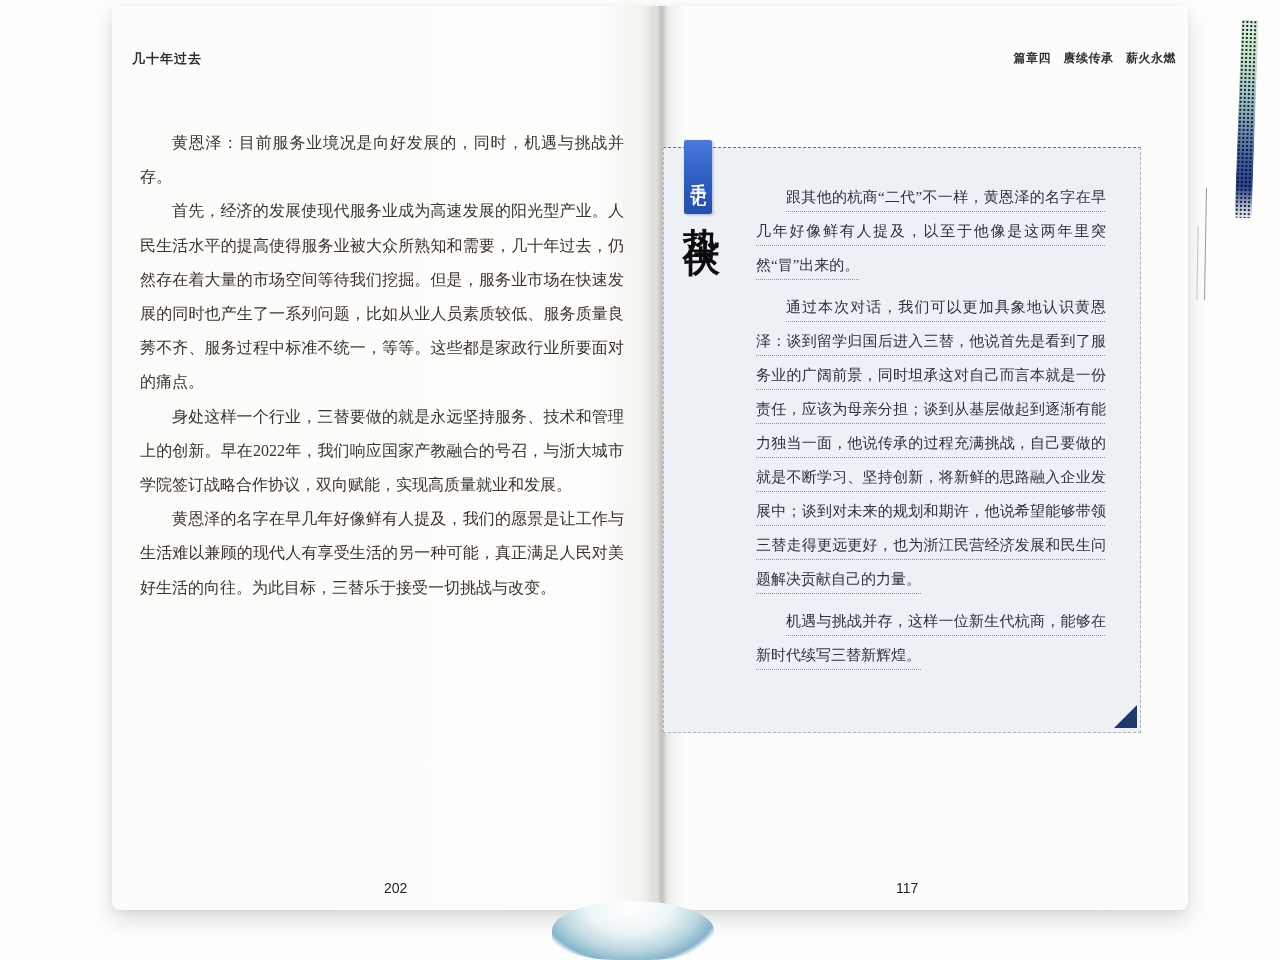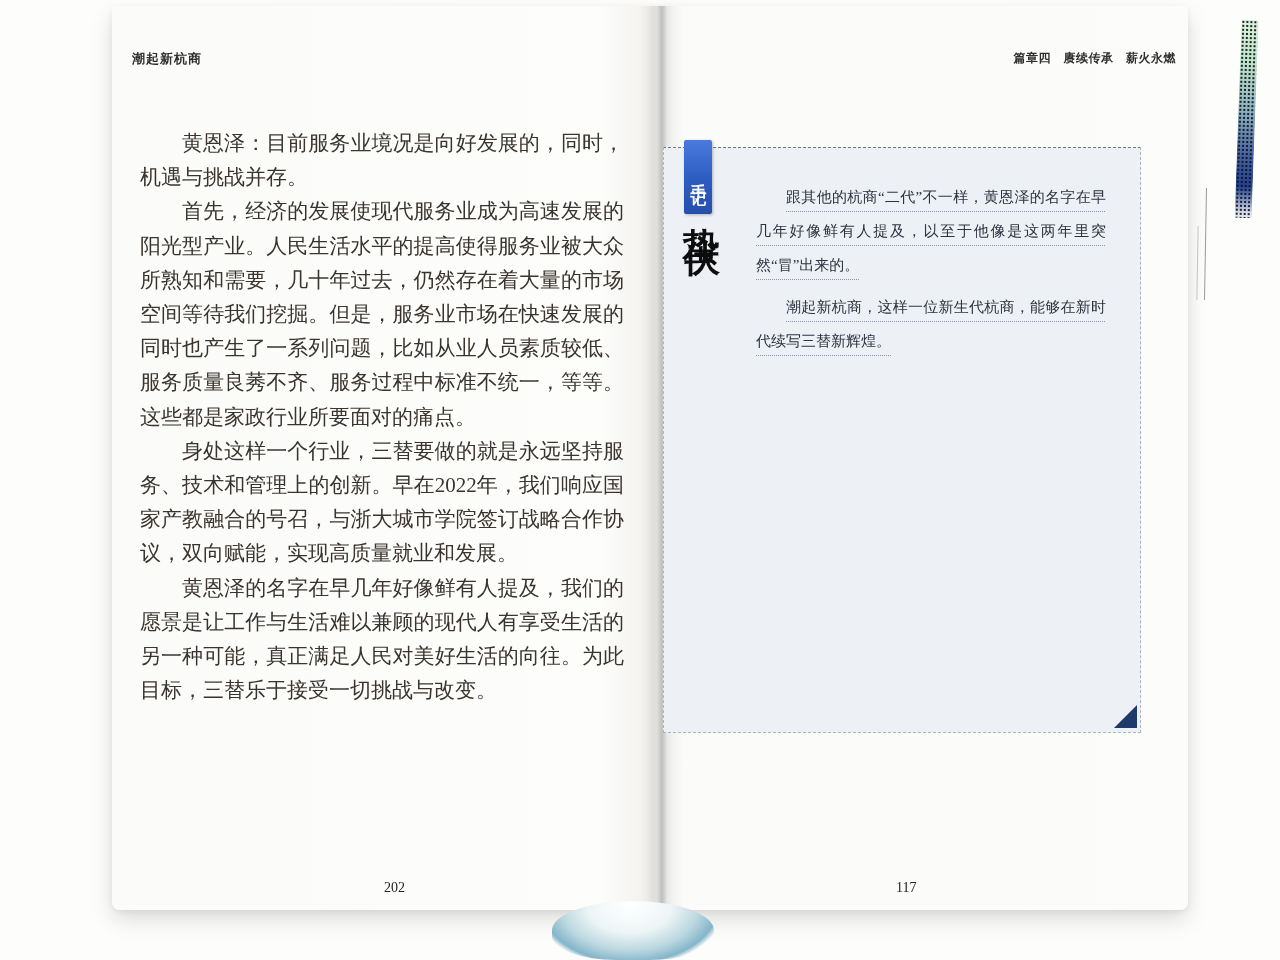--- a/index.html
+++ b/index.html
@@ -23,28 +23,28 @@
   .hdr{
     position:absolute;top:44px;
     font-family:"Liberation Sans", sans-serif;
     font-weight:bold;color:#2f2f2f;
   }
   .hdr-left{left:20px;font-size:13px;letter-spacing:1px;}
   .hdr-right{right:12px;font-size:12px;letter-spacing:0.5px;}
   
   .left-text{
     position:absolute;left:28px;top:120px;width:484px;
-    font-size:21px;line-height:34.2px;color:#3b342e;
+    font-size:16px;line-height:34.2px;color:#3b342e;
     text-align:justify;
   }
   .left-text p{margin:0;text-indent:2em;}
   
   .pageno{
     position:absolute;bottom:14px;font-size:14px;color:#222;
-    font-family:Liberation Serif, serif;
+    font-family:Liberation Sans, sans-serif;
   }
   .pageno-left{left:272px;}
   .pageno-right{left:784px;}
   
   .notebox{
     position:absolute;left:551px;top:141px;width:478px;height:586px;
     background:#edf0f5;
     border:1px dashed #aab3c2;border-top:1px dashed #6b7482;
     box-sizing:border-box;
   }
@@ -94,41 +94,42 @@
     position:absolute;left:552px;top:901px;width:162px;height:59px;
     background:radial-gradient(ellipse at 48% 8%, #ffffff 0%,#eef5f6 35%,#bcd8e0 58%,#84b5cb 74%,rgba(130,175,200,0) 80%);
     border-radius:50% 50% 40% 40%;
   }
 </style>
 </head>
 <body>
 
 <div class="book">
 
-  <div class="hdr hdr-left">潮起新杭商</div>
+  <div class="hdr hdr-left">几十年过去</div>
 
   <div class="left-text">
     <p>黄恩泽：目前服务业境况是向好发展的，同时，机遇与挑战并存。</p>
     <p>首先，经济的发展使现代服务业成为高速发展的阳光型产业。人民生活水平的提高使得服务业被大众所熟知和需要，几十年过去，仍然存在着大量的市场空间等待我们挖掘。但是，服务业市场在快速发展的同时也产生了一系列问题，比如从业人员素质较低、服务质量良莠不齐、服务过程中标准不统一，等等。这些都是家政行业所要面对的痛点。</p>
     <p>身处这样一个行业，三替要做的就是永远坚持服务、技术和管理上的创新。早在2022年，我们响应国家产教融合的号召，与浙大城市学院签订战略合作协议，双向赋能，实现高质量就业和发展。</p>
     <p>黄恩泽的名字在早几年好像鲜有人提及，我们的愿景是让工作与生活难以兼顾的现代人有享受生活的另一种可能，真正满足人民对美好生活的向往。为此目标，三替乐于接受一切挑战与改变。</p>
   </div>
 
   <div class="pageno pageno-left">202</div>
 
   <div class="gutter"></div>
 
   <div class="hdr hdr-right">篇章四　赓续传承　薪火永燃</div>
 
   <div class="notebox">
     <div class="note-tab">手记</div>
     <div class="note-title">蛰伏</div>
     <div class="note-text">
       <p>跟其他的杭商“二代”不一样，黄恩泽的名字在早几年好像鲜有人提及，以至于他像是这两年里突然“冒”出来的。</p>
-      <p>潮起新杭商，这样一位新生代杭商，能够在新时代续写三替新辉煌。</p>
+      <p>通过本次对话，我们可以更加具象地认识黄恩泽：谈到留学归国后进入三替，他说首先是看到了服务业的广阔前景，同时坦承这对自己而言本就是一份责任，应该为母亲分担；谈到从基层做起到逐渐有能力独当一面，他说传承的过程充满挑战，自己要做的就是不断学习、坚持创新，将新鲜的思路融入企业发展中；谈到对未来的规划和期许，他说希望能够带领三替走得更远更好，也为浙江民营经济发展和民生问题解决贡献自己的力量。</p>
+      <p>机遇与挑战并存，这样一位新生代杭商，能够在新时代续写三替新辉煌。</p>
     </div>
     <div class="fold-corner"></div>
   </div>
 
   <div class="pageno pageno-right">117</div>
 
 </div>
 
 <div class="edge-pattern"></div>
 <div class="edge-line1"></div>

